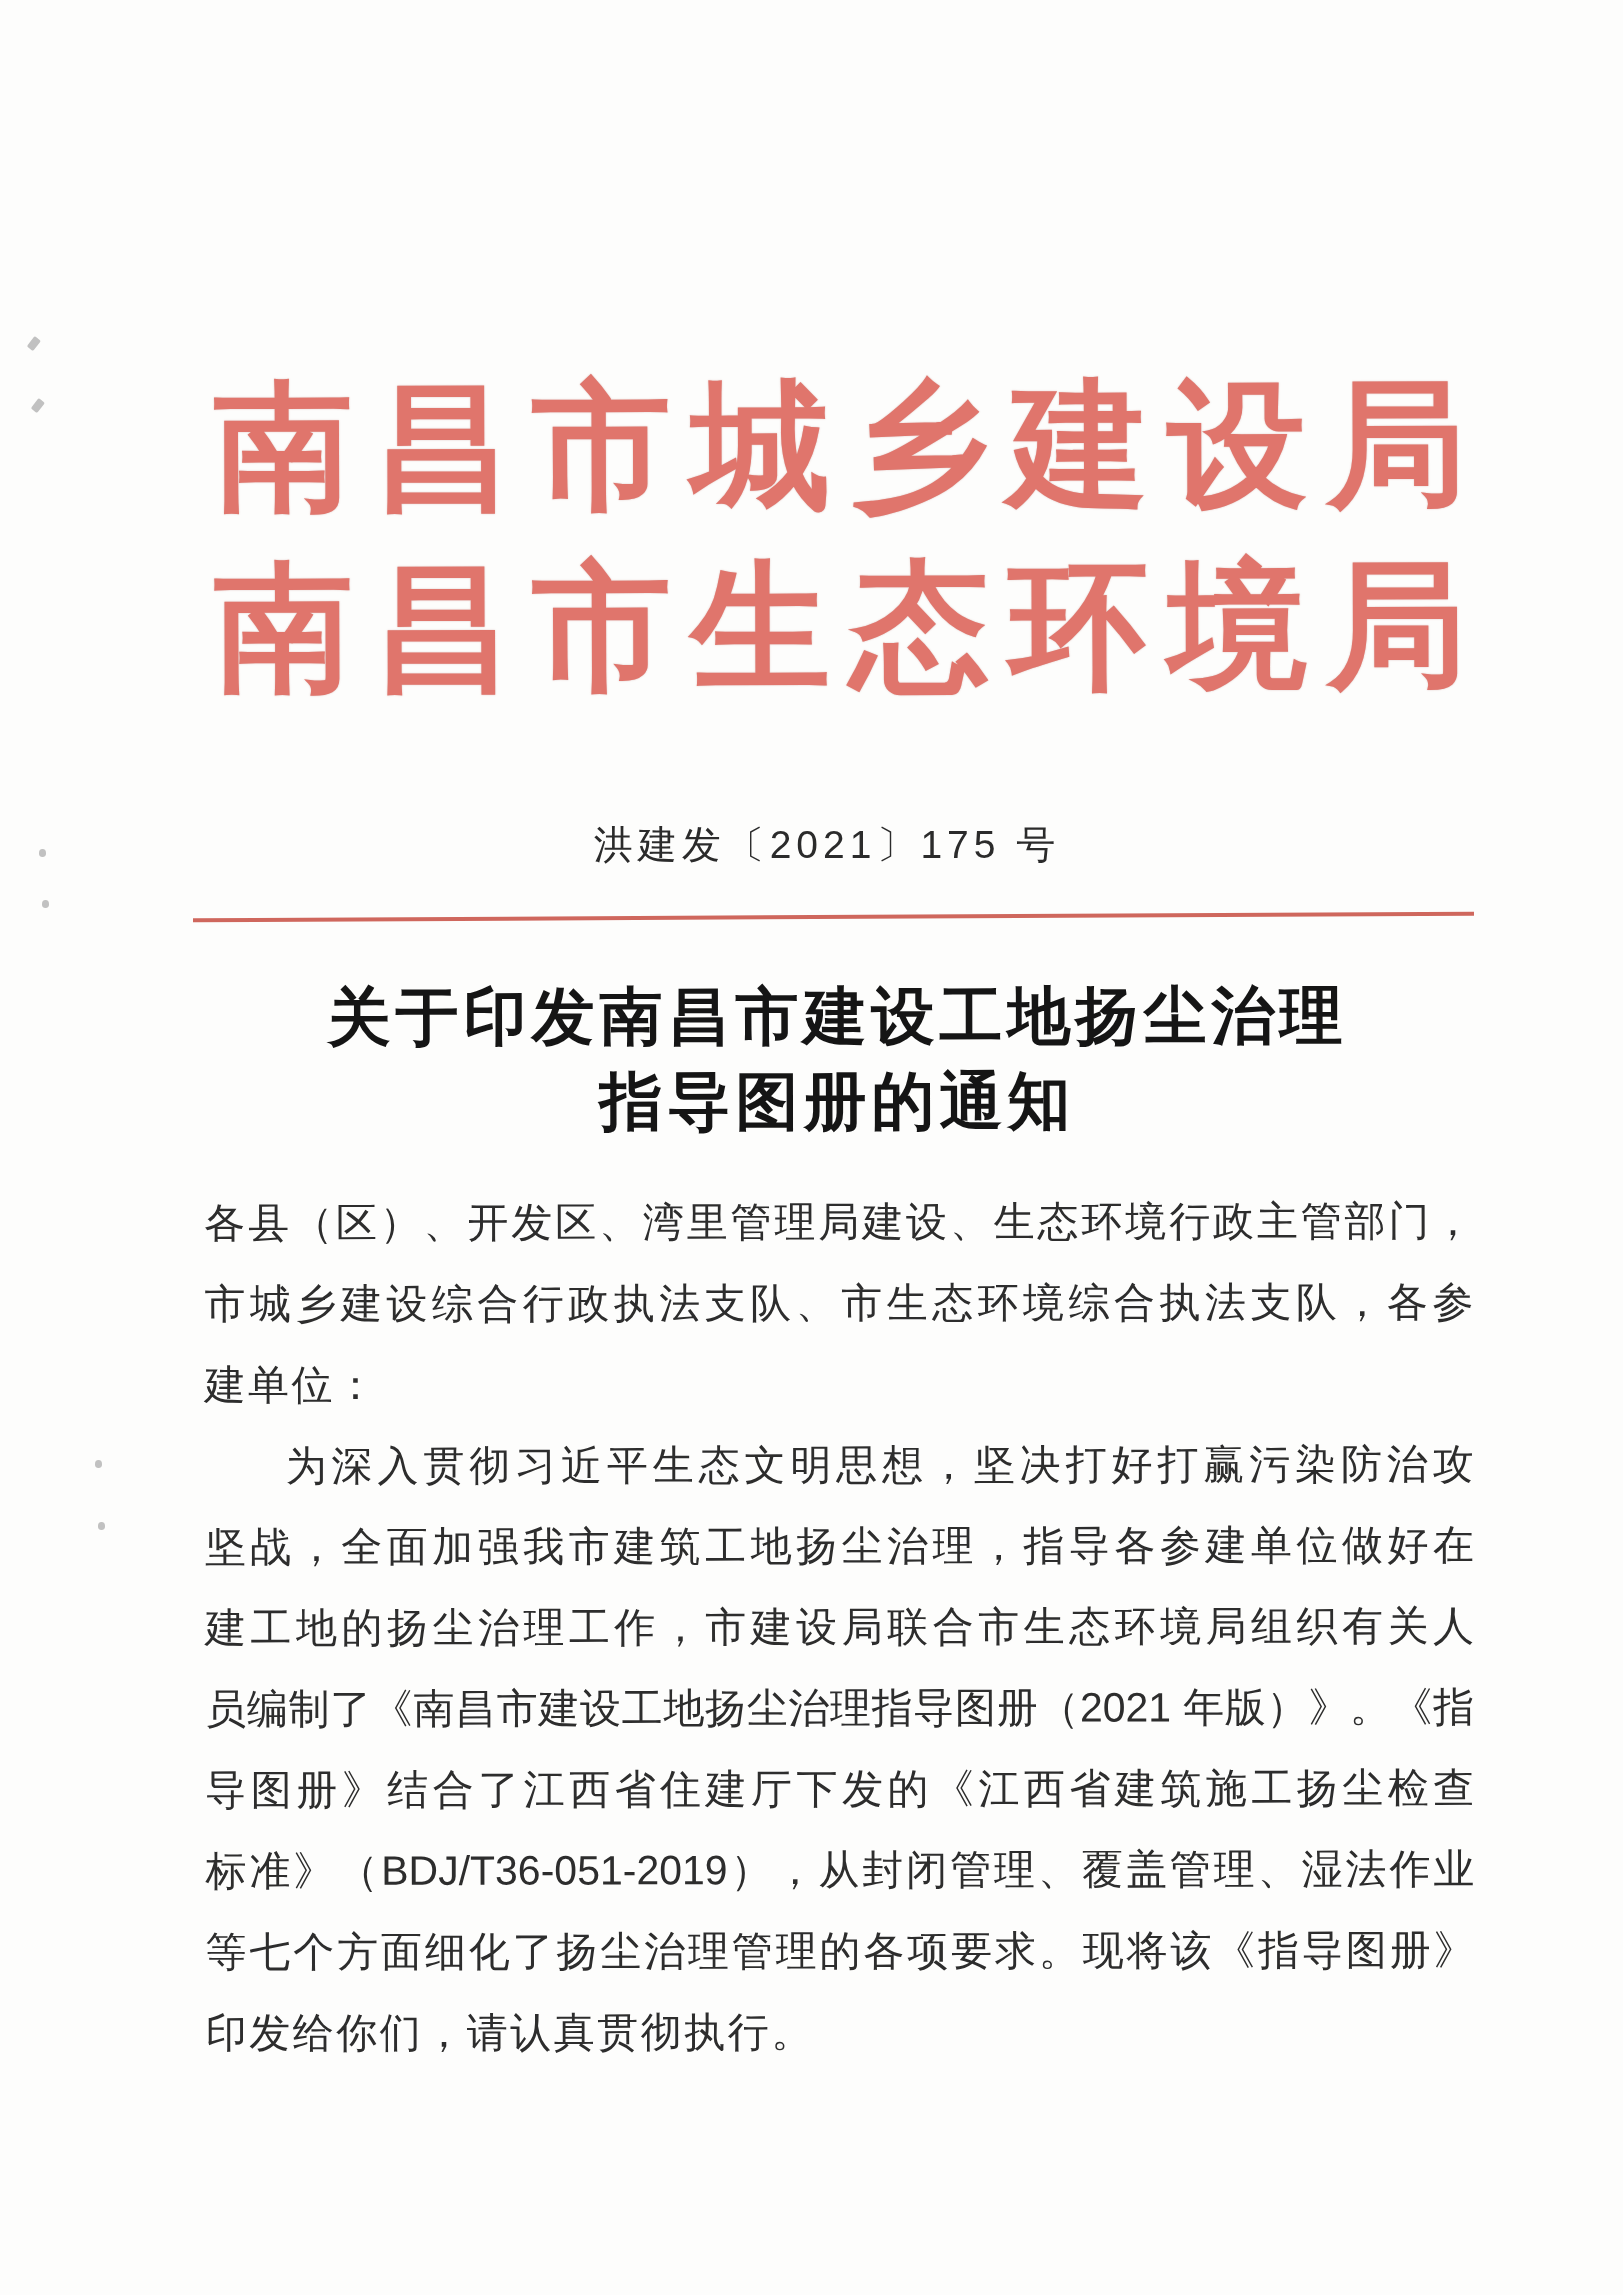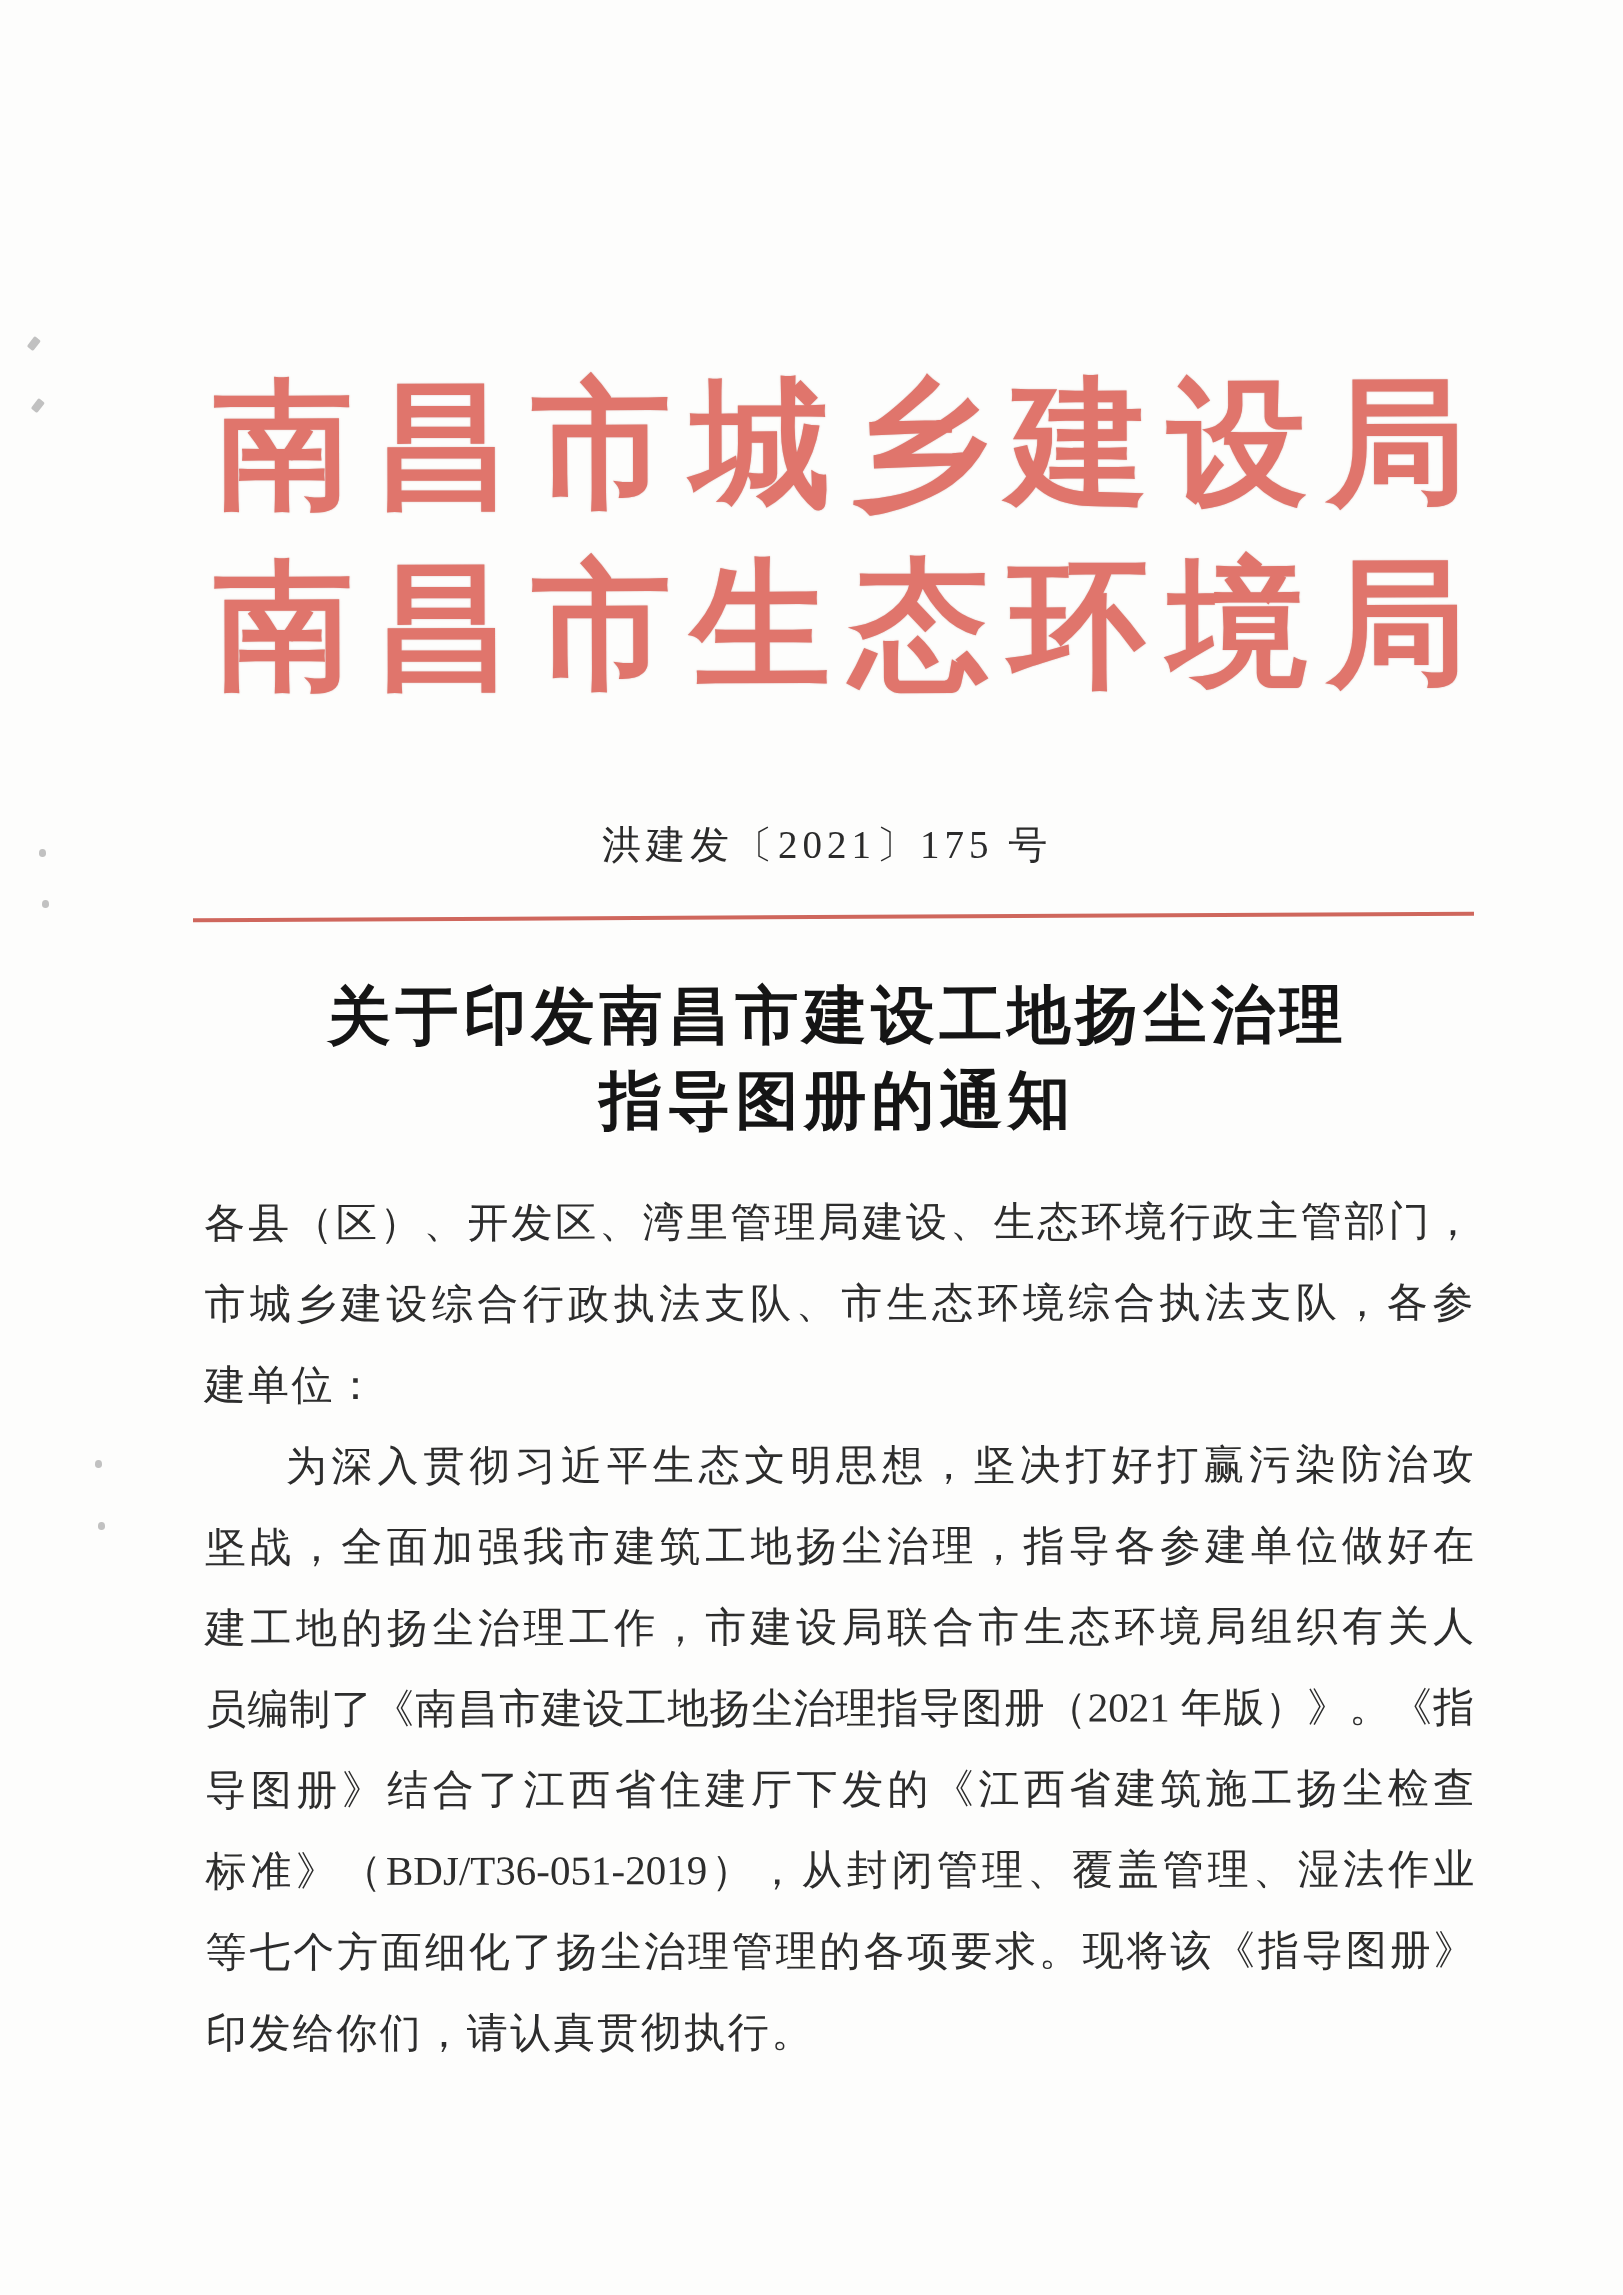--- a/index.html
+++ b/index.html
@@ -6,21 +6,21 @@
     margin: 0;
     padding: 0;
     background: #ffffff;
   }
   .page {
     position: relative;
     width: 1624px;
     height: 2295px;
     background: #fdfdfc;
     overflow: hidden;
-    font-family: Liberation Serif, serif;
+    font-family: Liberation Sans, sans-serif;
   }
 
   
   .letterhead {
     position: absolute;
     top: 355px;
     left: 0;
     width: 100%;
     padding-left: 76px;
     box-sizing: border-box;

